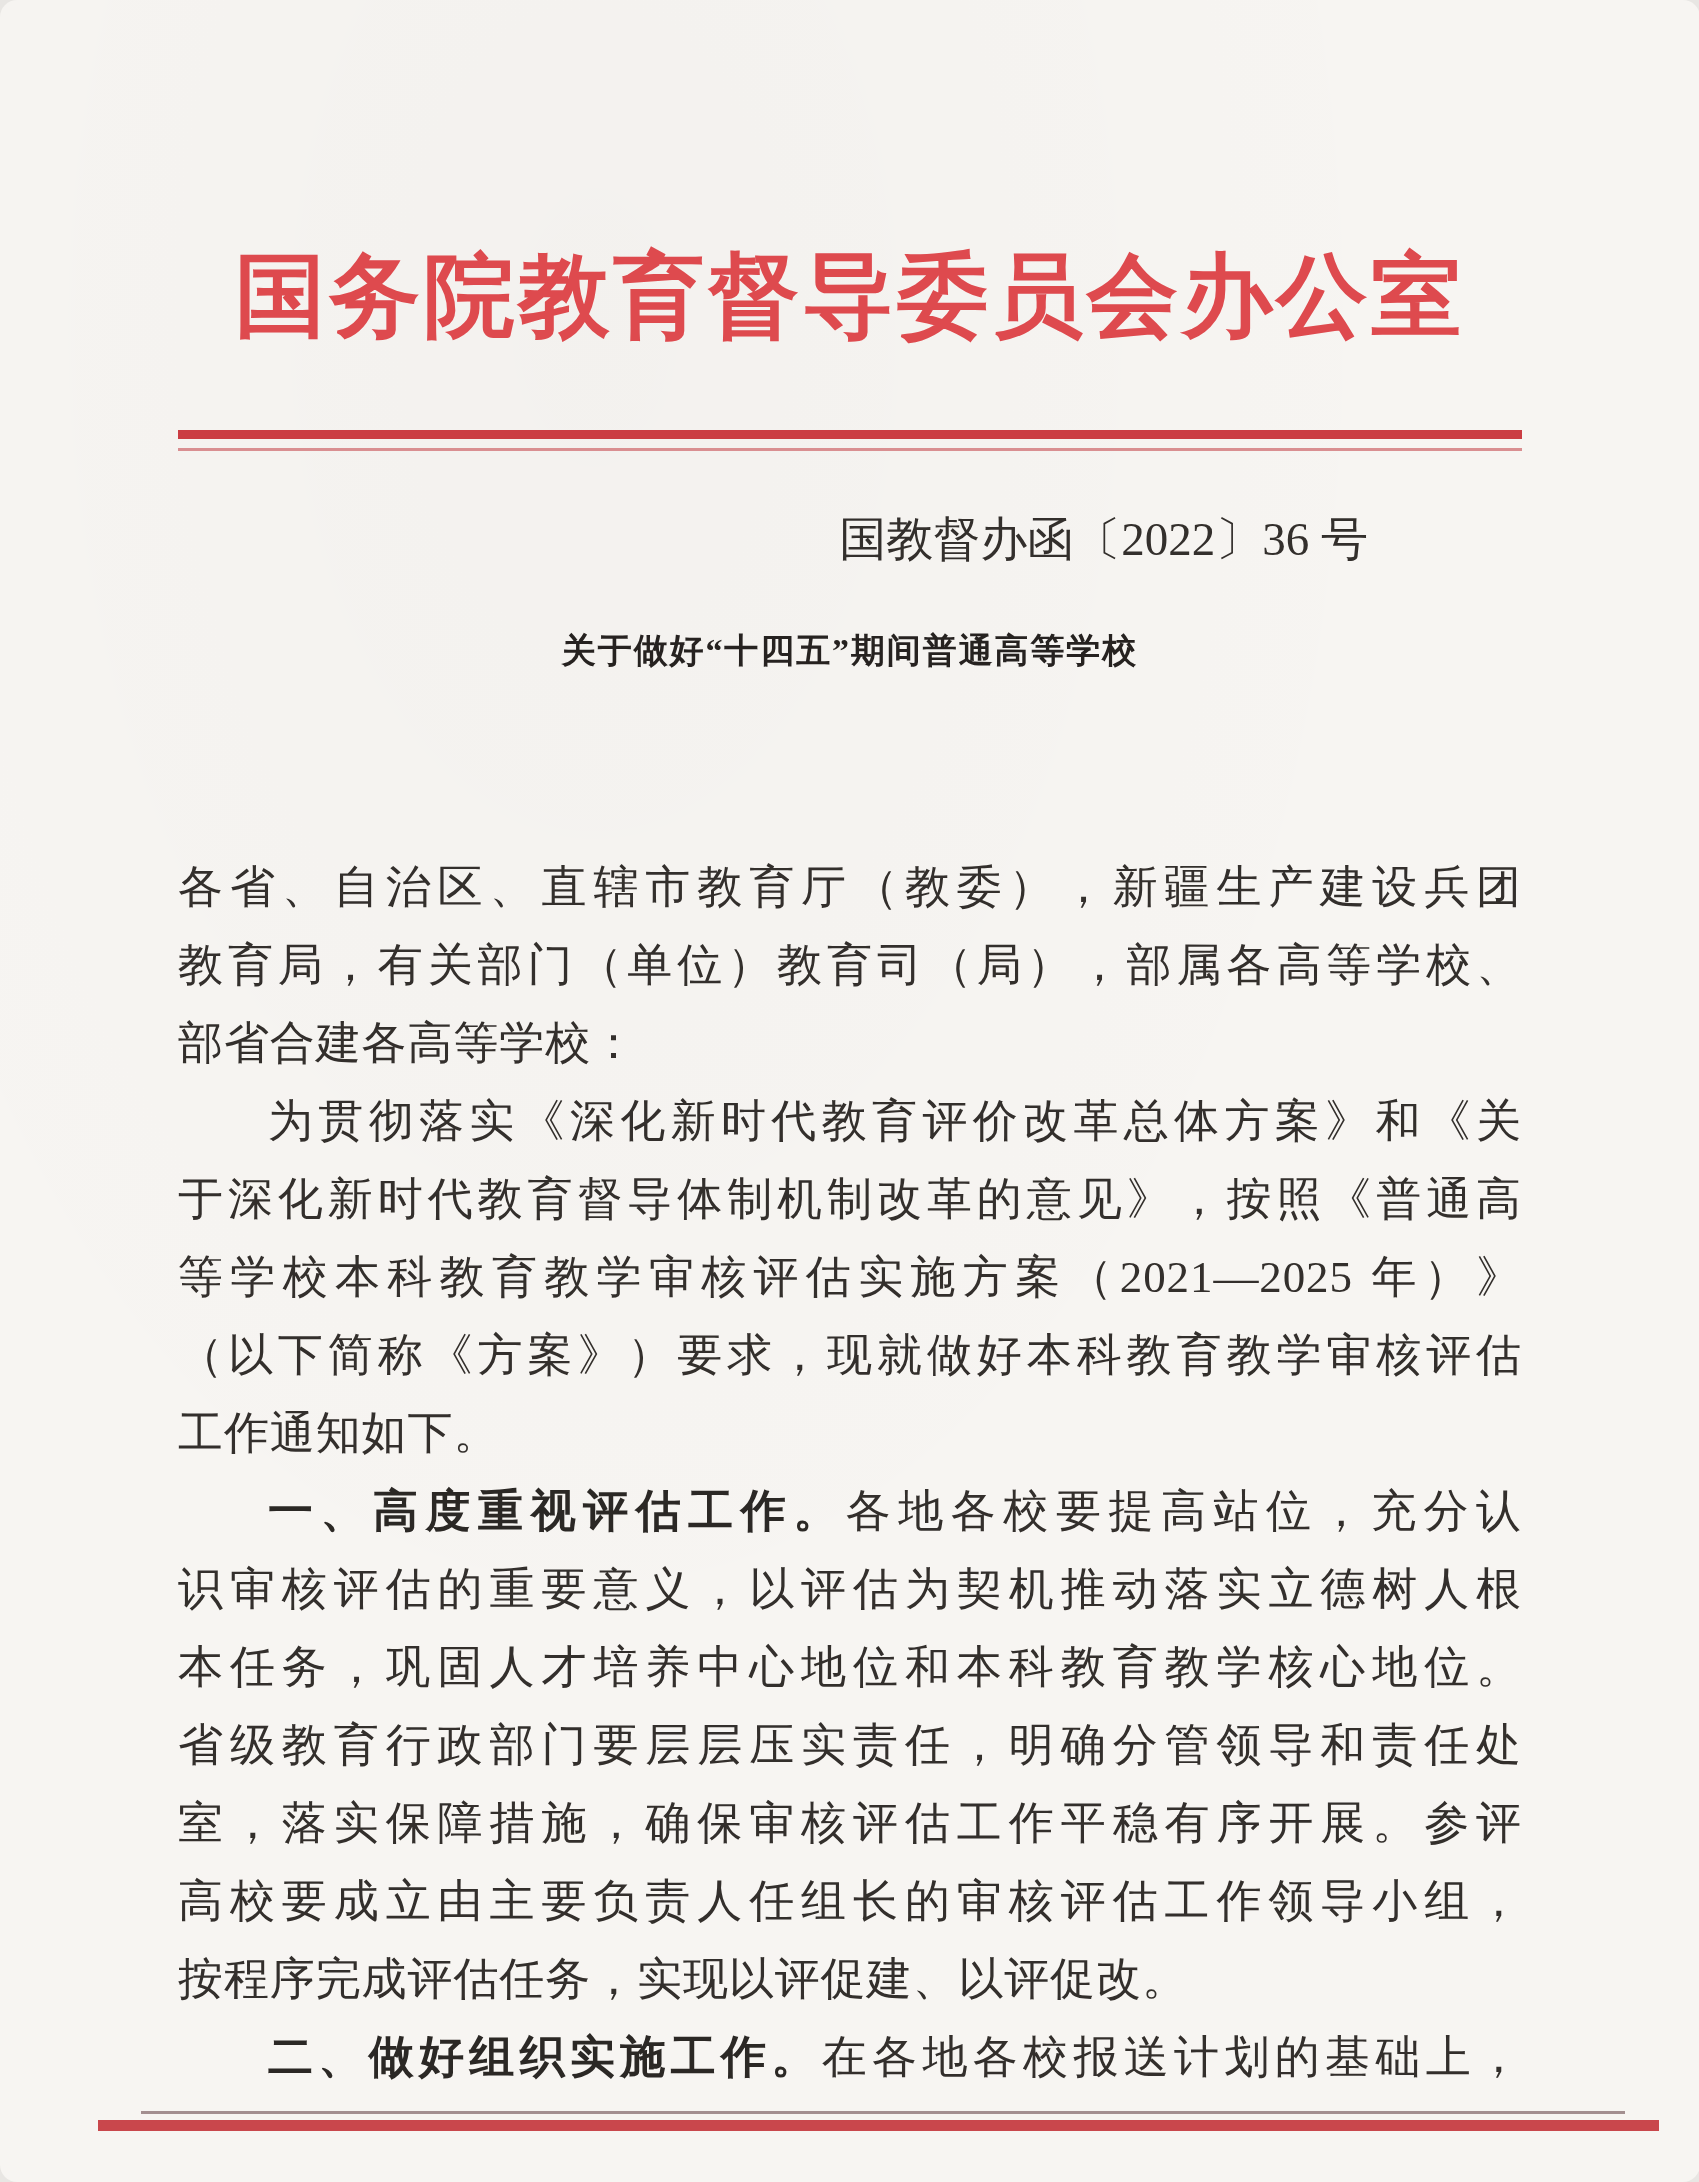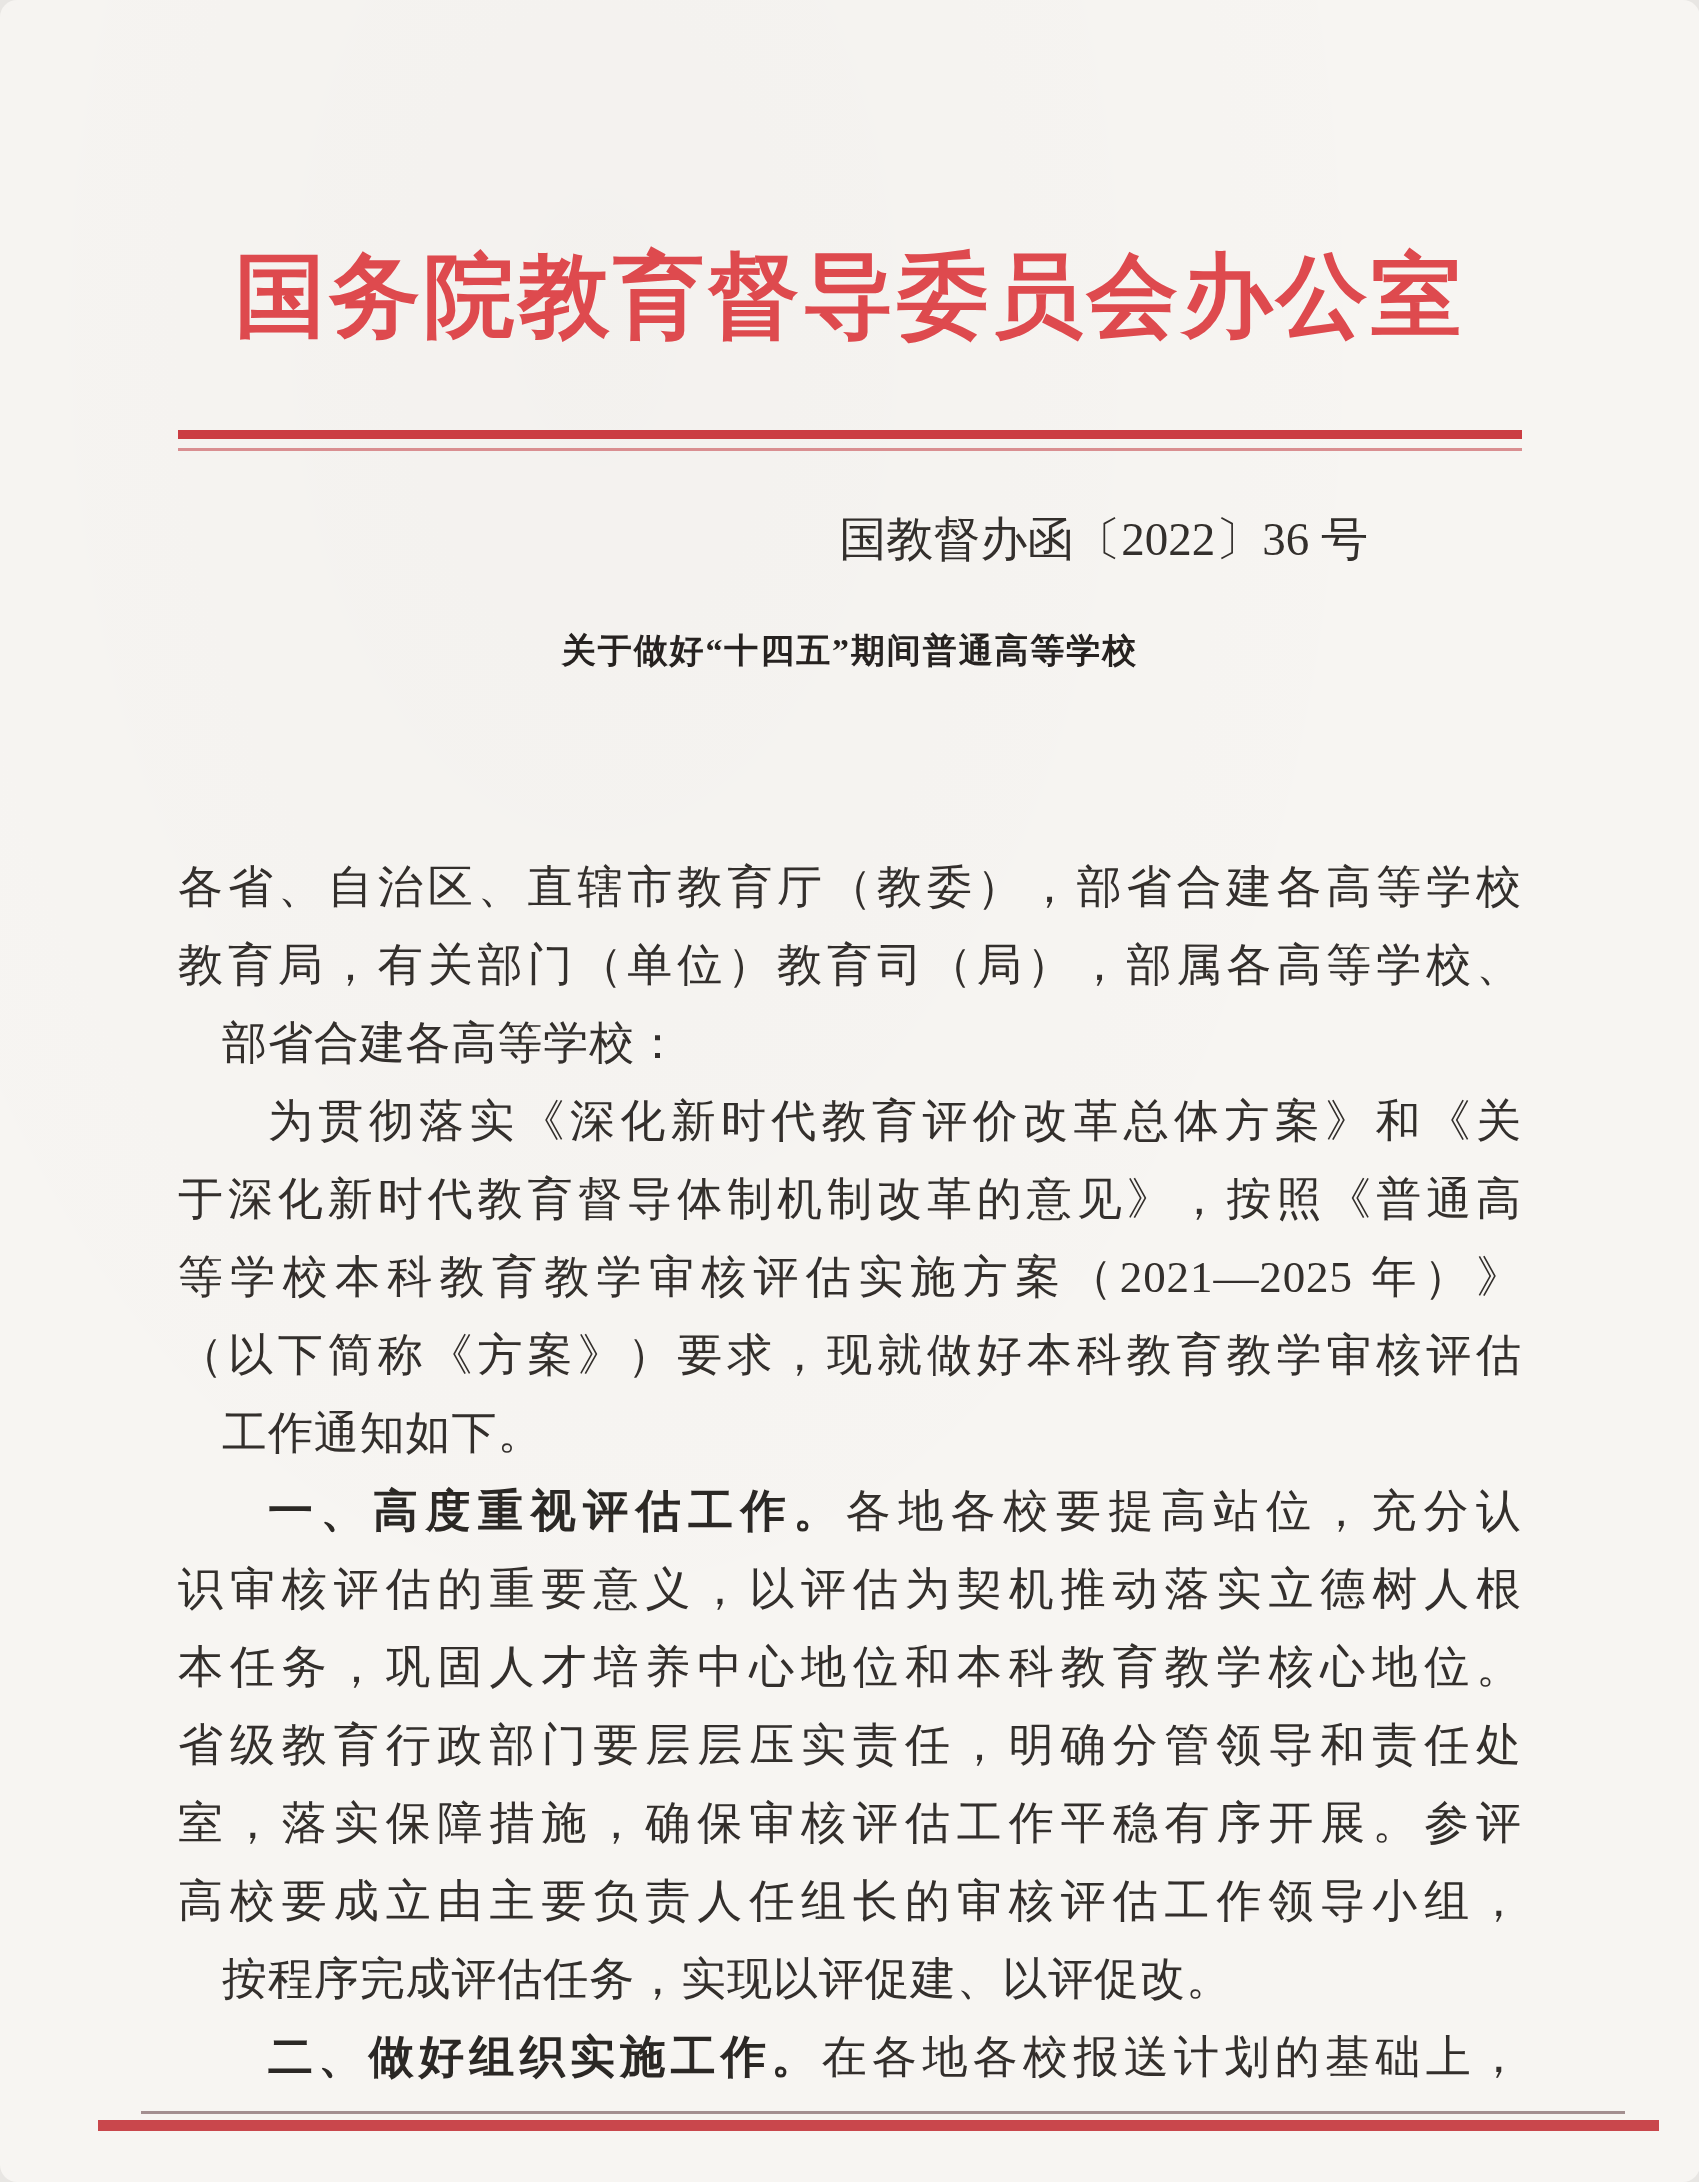--- a/index.html
+++ b/index.html
@@ -50,21 +50,21 @@
   }
   .body-lines{
     position:absolute;top:848px;left:178px;width:1344px;
     color:var(--ink);
   }
   .bl{
     font-size:45px;line-height:78px;height:78px;
     text-align:justify;text-align-last:justify;
     letter-spacing:0.9px;
   }
-  .bl.noj{text-align:left;text-align-last:left;margin-left:44px;}
+  .bl.noj{text-align:left;text-align-last:left;}
   .bl.ind{padding-left:90px;}
   .head{
     font-family:Liberation Mono, monospace;
     font-weight:700;
     color:#2b2825;
   }
   .footer-rule-thin{
     position:absolute;top:2111px;left:141px;width:1484px;height:2.8px;
     background:var(--footer-rule-thin);
   }
@@ -83,21 +83,21 @@
   <div class="rule rule-thick"></div>
   <div class="rule rule-thin"></div>
 
   <div class="doc-number">国教督办函〔2022〕36 号</div>
 
   <div class="doc-title">
     <div>关于做好“十四五”期间普通高等学校</div>
   </div>
 
   <div class="body-lines">
-      <div class="bl"><span>各省、自治区、直辖市教育厅（教委），部省合建各高等学校</span></div>
+      <div class="bl"><span>各省、自治区、直辖市教育厅（教委），新疆生产建设兵团</span></div>
       <div class="bl"><span>教育局，有关部门（单位）教育司（局），部属各高等学校、</span></div>
       <div class="bl noj"><span>部省合建各高等学校：</span></div>
       <div class="bl ind"><span>为贯彻落实《深化新时代教育评价改革总体方案》和《关</span></div>
       <div class="bl"><span>于深化新时代教育督导体制机制改革的意见》，按照《普通高</span></div>
       <div class="bl"><span>等学校本科教育教学审核评估实施方案（2021—2025 年）》</span></div>
       <div class="bl"><span>（以下简称《方案》）要求，现就做好本科教育教学审核评估</span></div>
       <div class="bl noj"><span>工作通知如下。</span></div>
       <div class="bl ind"><span class="head">一、高度重视评估工作。</span><span>各地各校要提高站位，充分认</span></div>
       <div class="bl"><span>识审核评估的重要意义，以评估为契机推动落实立德树人根</span></div>
       <div class="bl"><span>本任务，巩固人才培养中心地位和本科教育教学核心地位。</span></div>

